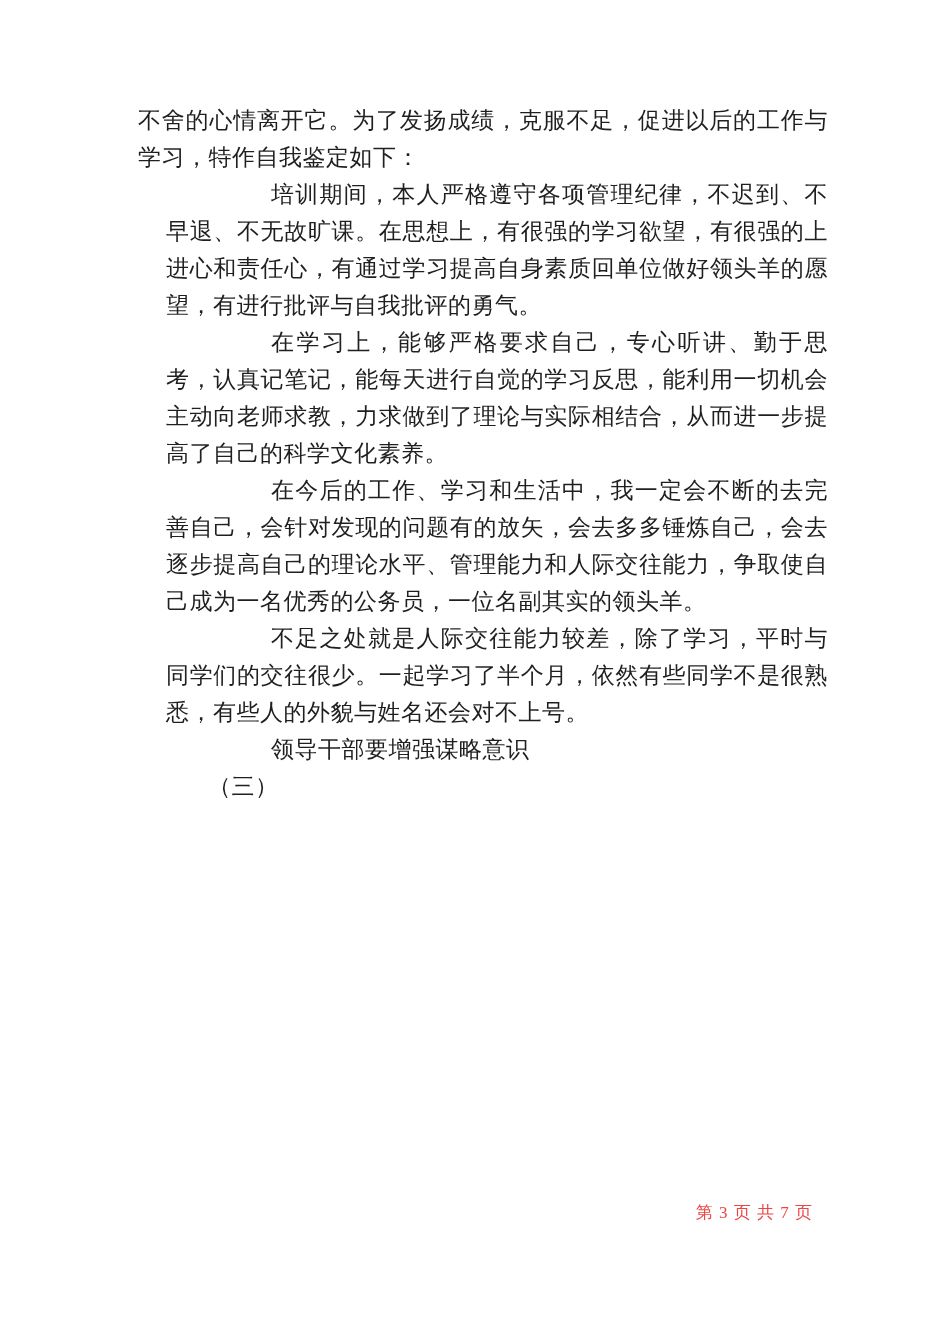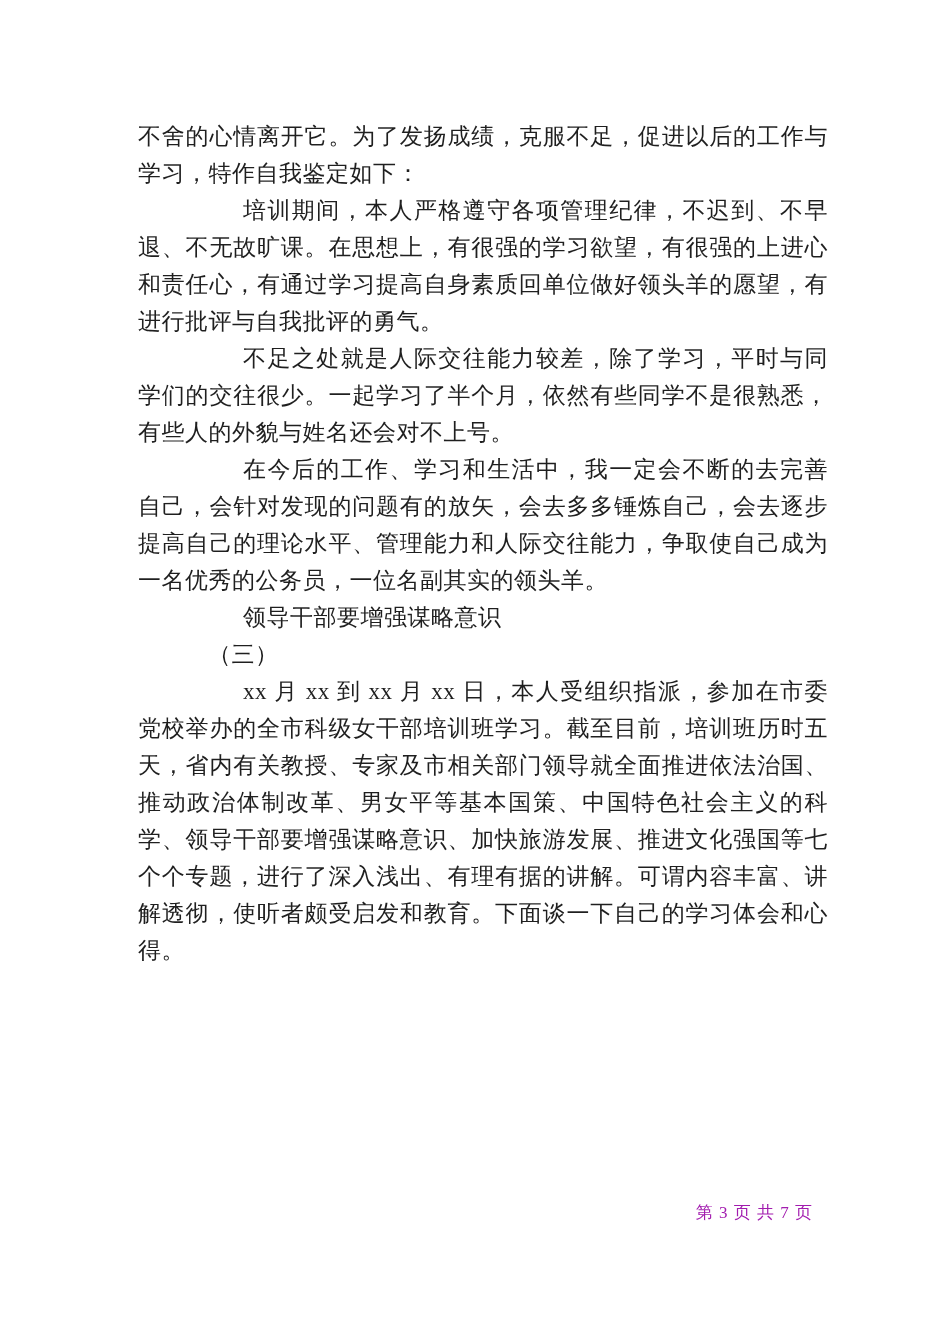--- a/index.html
+++ b/index.html
@@ -11,58 +11,59 @@
     position: relative;
     width: 950px;
     height: 1344px;
     background: #ffffff;
     overflow: hidden;
     font-family: "Liberation Serif", "DejaVu Serif", serif;
   }
   .doc-body {
     position: absolute;
     left: 138px;
-    top: 118px;
+    top: 102px;
     width: 690px;
     color: #1f1f1f;
     font-size: 23px;
     line-height: 37px;
     text-align: justify;
     text-justify: inter-character;
     letter-spacing: 0.5px;
   }
   .para {
     margin: 0;
     padding: 0;
     text-indent: 0;
   }
   .indent {
     text-indent: 105px;
+    margin-left: 28px;
   }
   .indent-sm {
     text-indent: 70px;
   }
   .page-footer {
     position: absolute;
     right: 137px;
     top: 1201px;
     font-size: 17px;
     line-height: 24px;
-    color: #a21caf;
+    color: #ef4444;
     text-align: right;
     letter-spacing: 1px;
   }
 </style>
 </head>
 <body>
 
 <div class="page">
   <div class="doc-body">
       <p class="para">不舍的心情离开它。为了发扬成绩，克服不足，促进以后的工作与学习，特作自我鉴定如下：</p>
       <p class="para indent">培训期间，本人严格遵守各项管理纪律，不迟到、不早退、不无故旷课。在思想上，有很强的学习欲望，有很强的上进心和责任心，有通过学习提高自身素质回单位做好领头羊的愿望，有进行批评与自我批评的勇气。</p>
+      <p class="para indent">在学习上，能够严格要求自己，专心听讲、勤于思考，认真记笔记，能每天进行自觉的学习反思，能利用一切机会主动向老师求教，力求做到了理论与实际相结合，从而进一步提高了自己的科学文化素养。</p>
+      <p class="para indent">在今后的工作、学习和生活中，我一定会不断的去完善自己，会针对发现的问题有的放矢，会去多多锤炼自己，会去逐步提高自己的理论水平、管理能力和人际交往能力，争取使自己成为一名优秀的公务员，一位名副其实的领头羊。</p>
       <p class="para indent">不足之处就是人际交往能力较差，除了学习，平时与同学们的交往很少。一起学习了半个月，依然有些同学不是很熟悉，有些人的外貌与姓名还会对不上号。</p>
-      <p class="para indent">在今后的工作、学习和生活中，我一定会不断的去完善自己，会针对发现的问题有的放矢，会去多多锤炼自己，会去逐步提高自己的理论水平、管理能力和人际交往能力，争取使自己成为一名优秀的公务员，一位名副其实的领头羊。</p>
       <p class="para indent">领导干部要增强谋略意识</p>
       <p class="para indent-sm">（三）</p>
-      <p class="para indent">xx 月 xx 到 xx 月 xx 日，本人受组织指派，参加在市委党校举办的全市科级女干部培训班学习。截至目前，培训班历时五天，省内有关教授、专家及市相关部门领导就全面推进依法治国、推动政治体制改革、男女平等基本国策、中国特色社会主义的科学、领导干部要增强谋略意识、加快旅游发展、推进文化强国等七个个专题，进行了深入浅出、有理有据的讲解。可谓内容丰富、讲解透彻，使听者颇受启发和教育。下面谈一下自己的学习体会和心得。</p>
     </div>
   <div class="page-footer">第 3 页 共 7 页</div>
 </div>
 
 </body></html>

